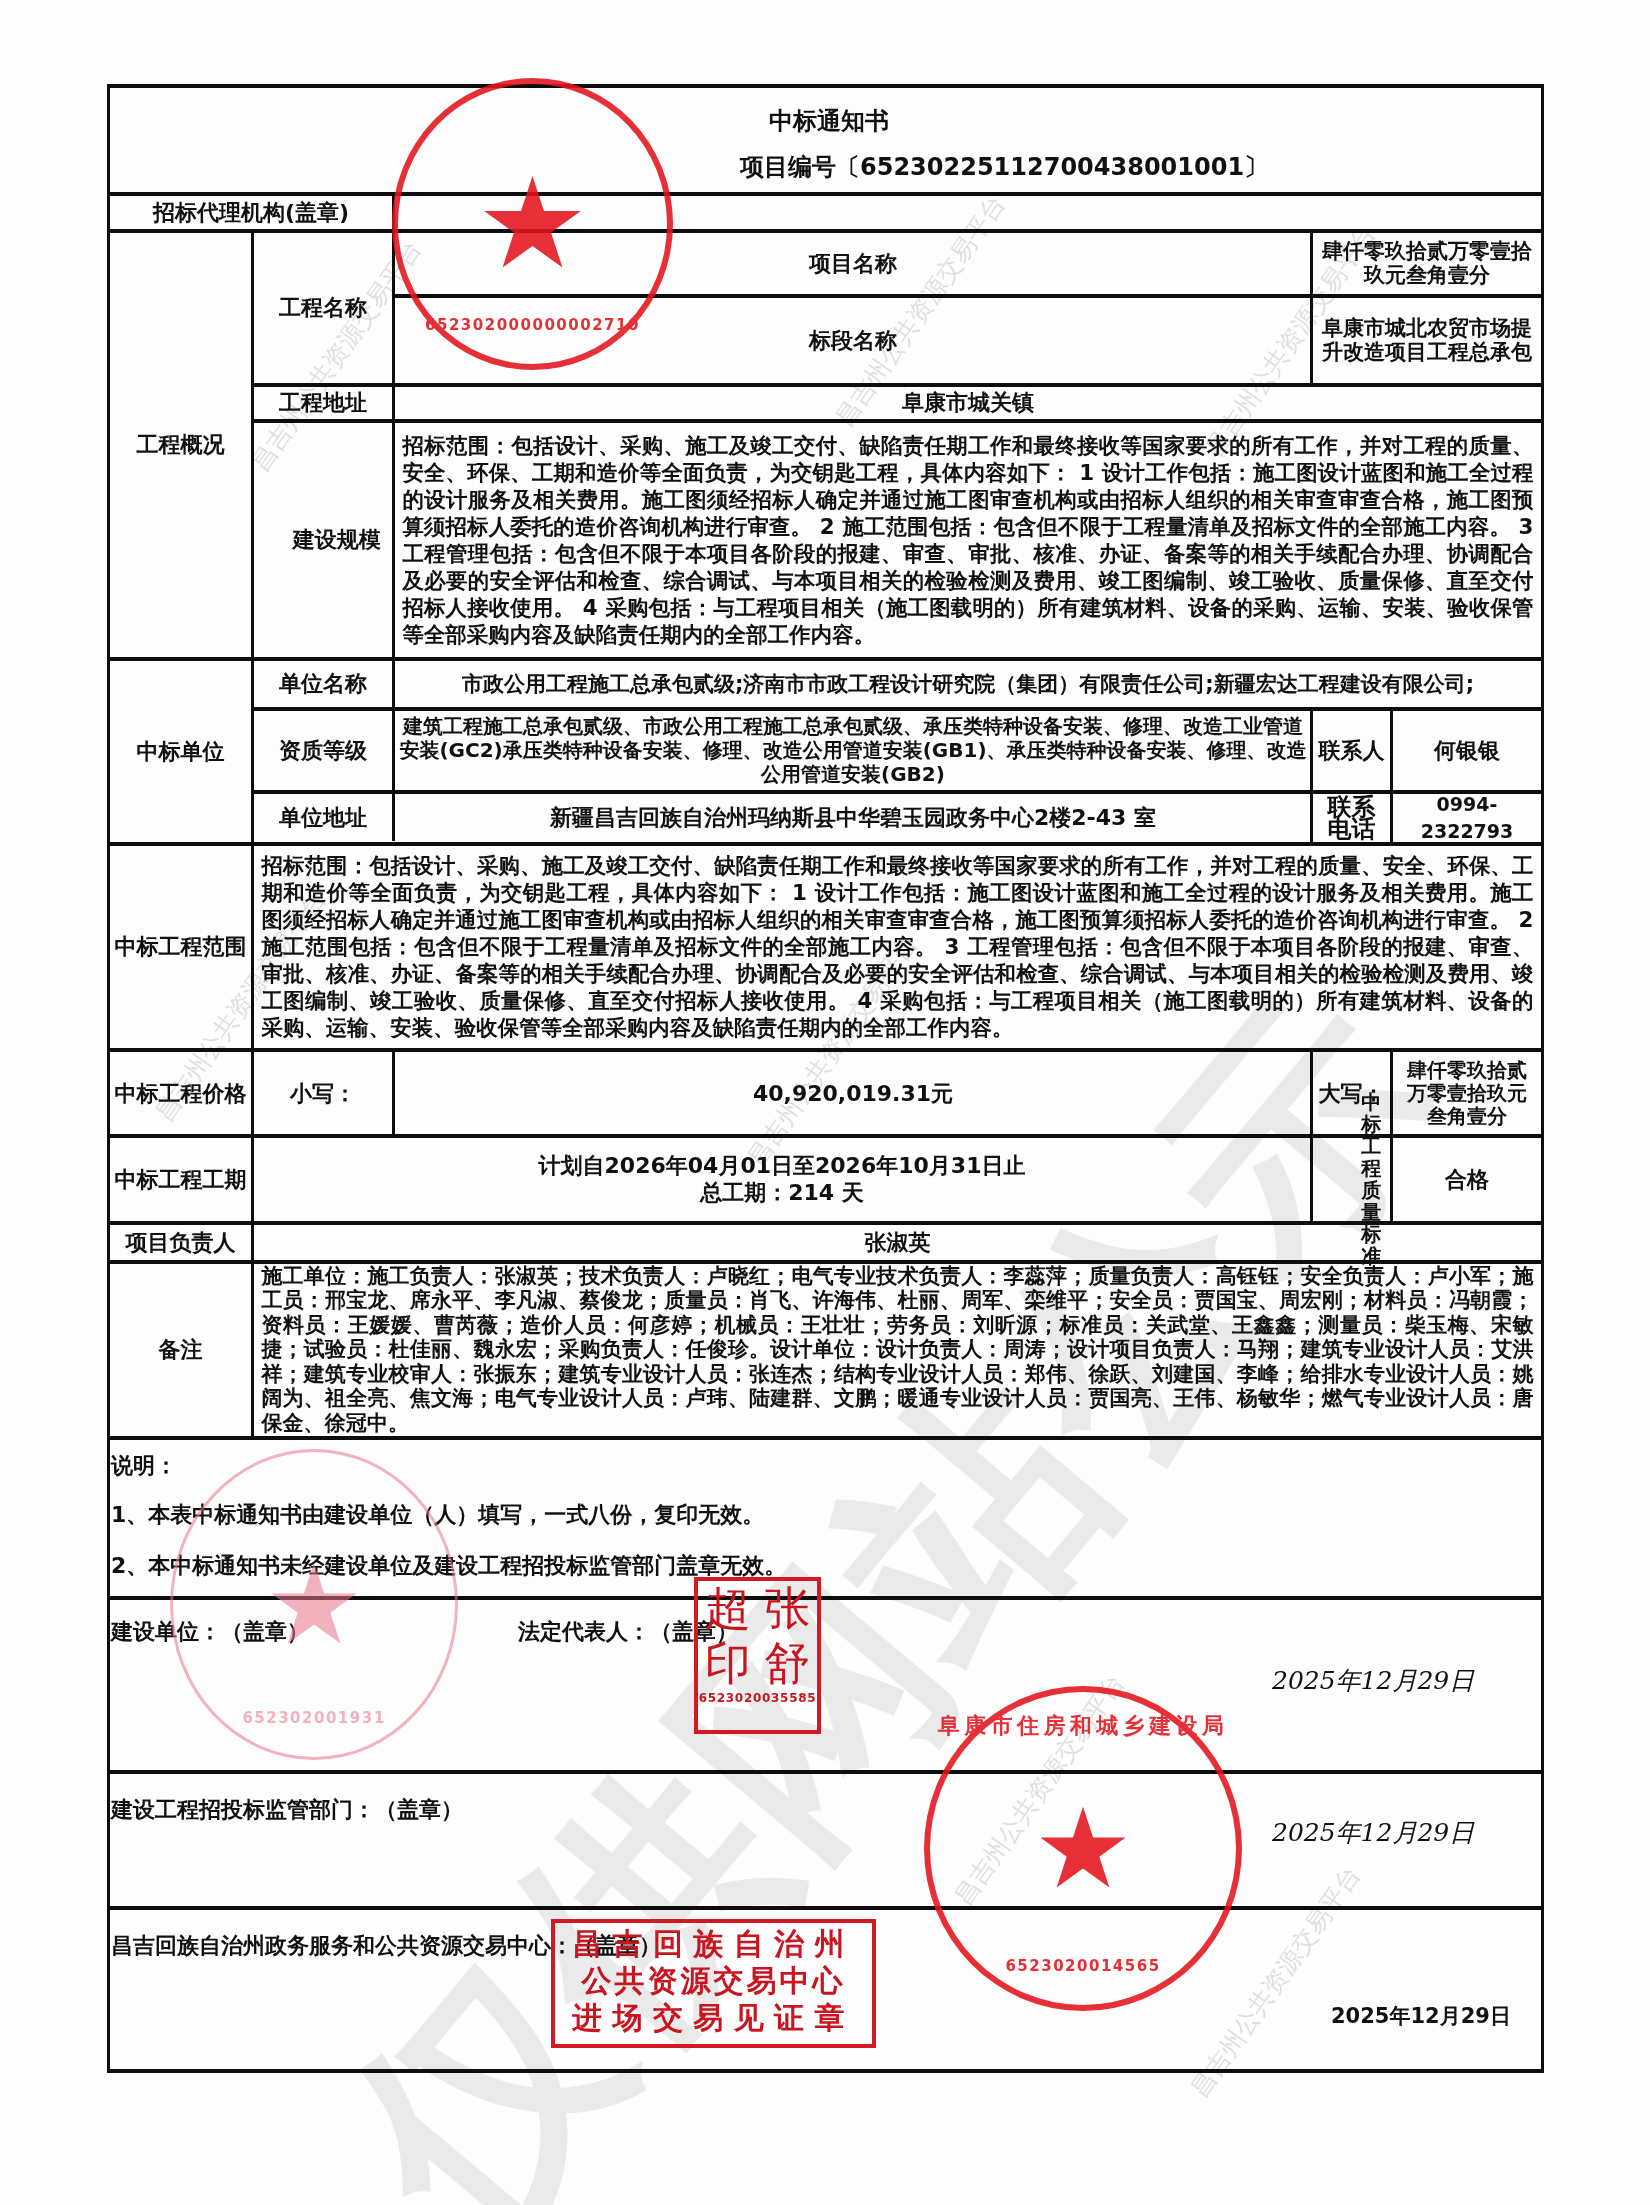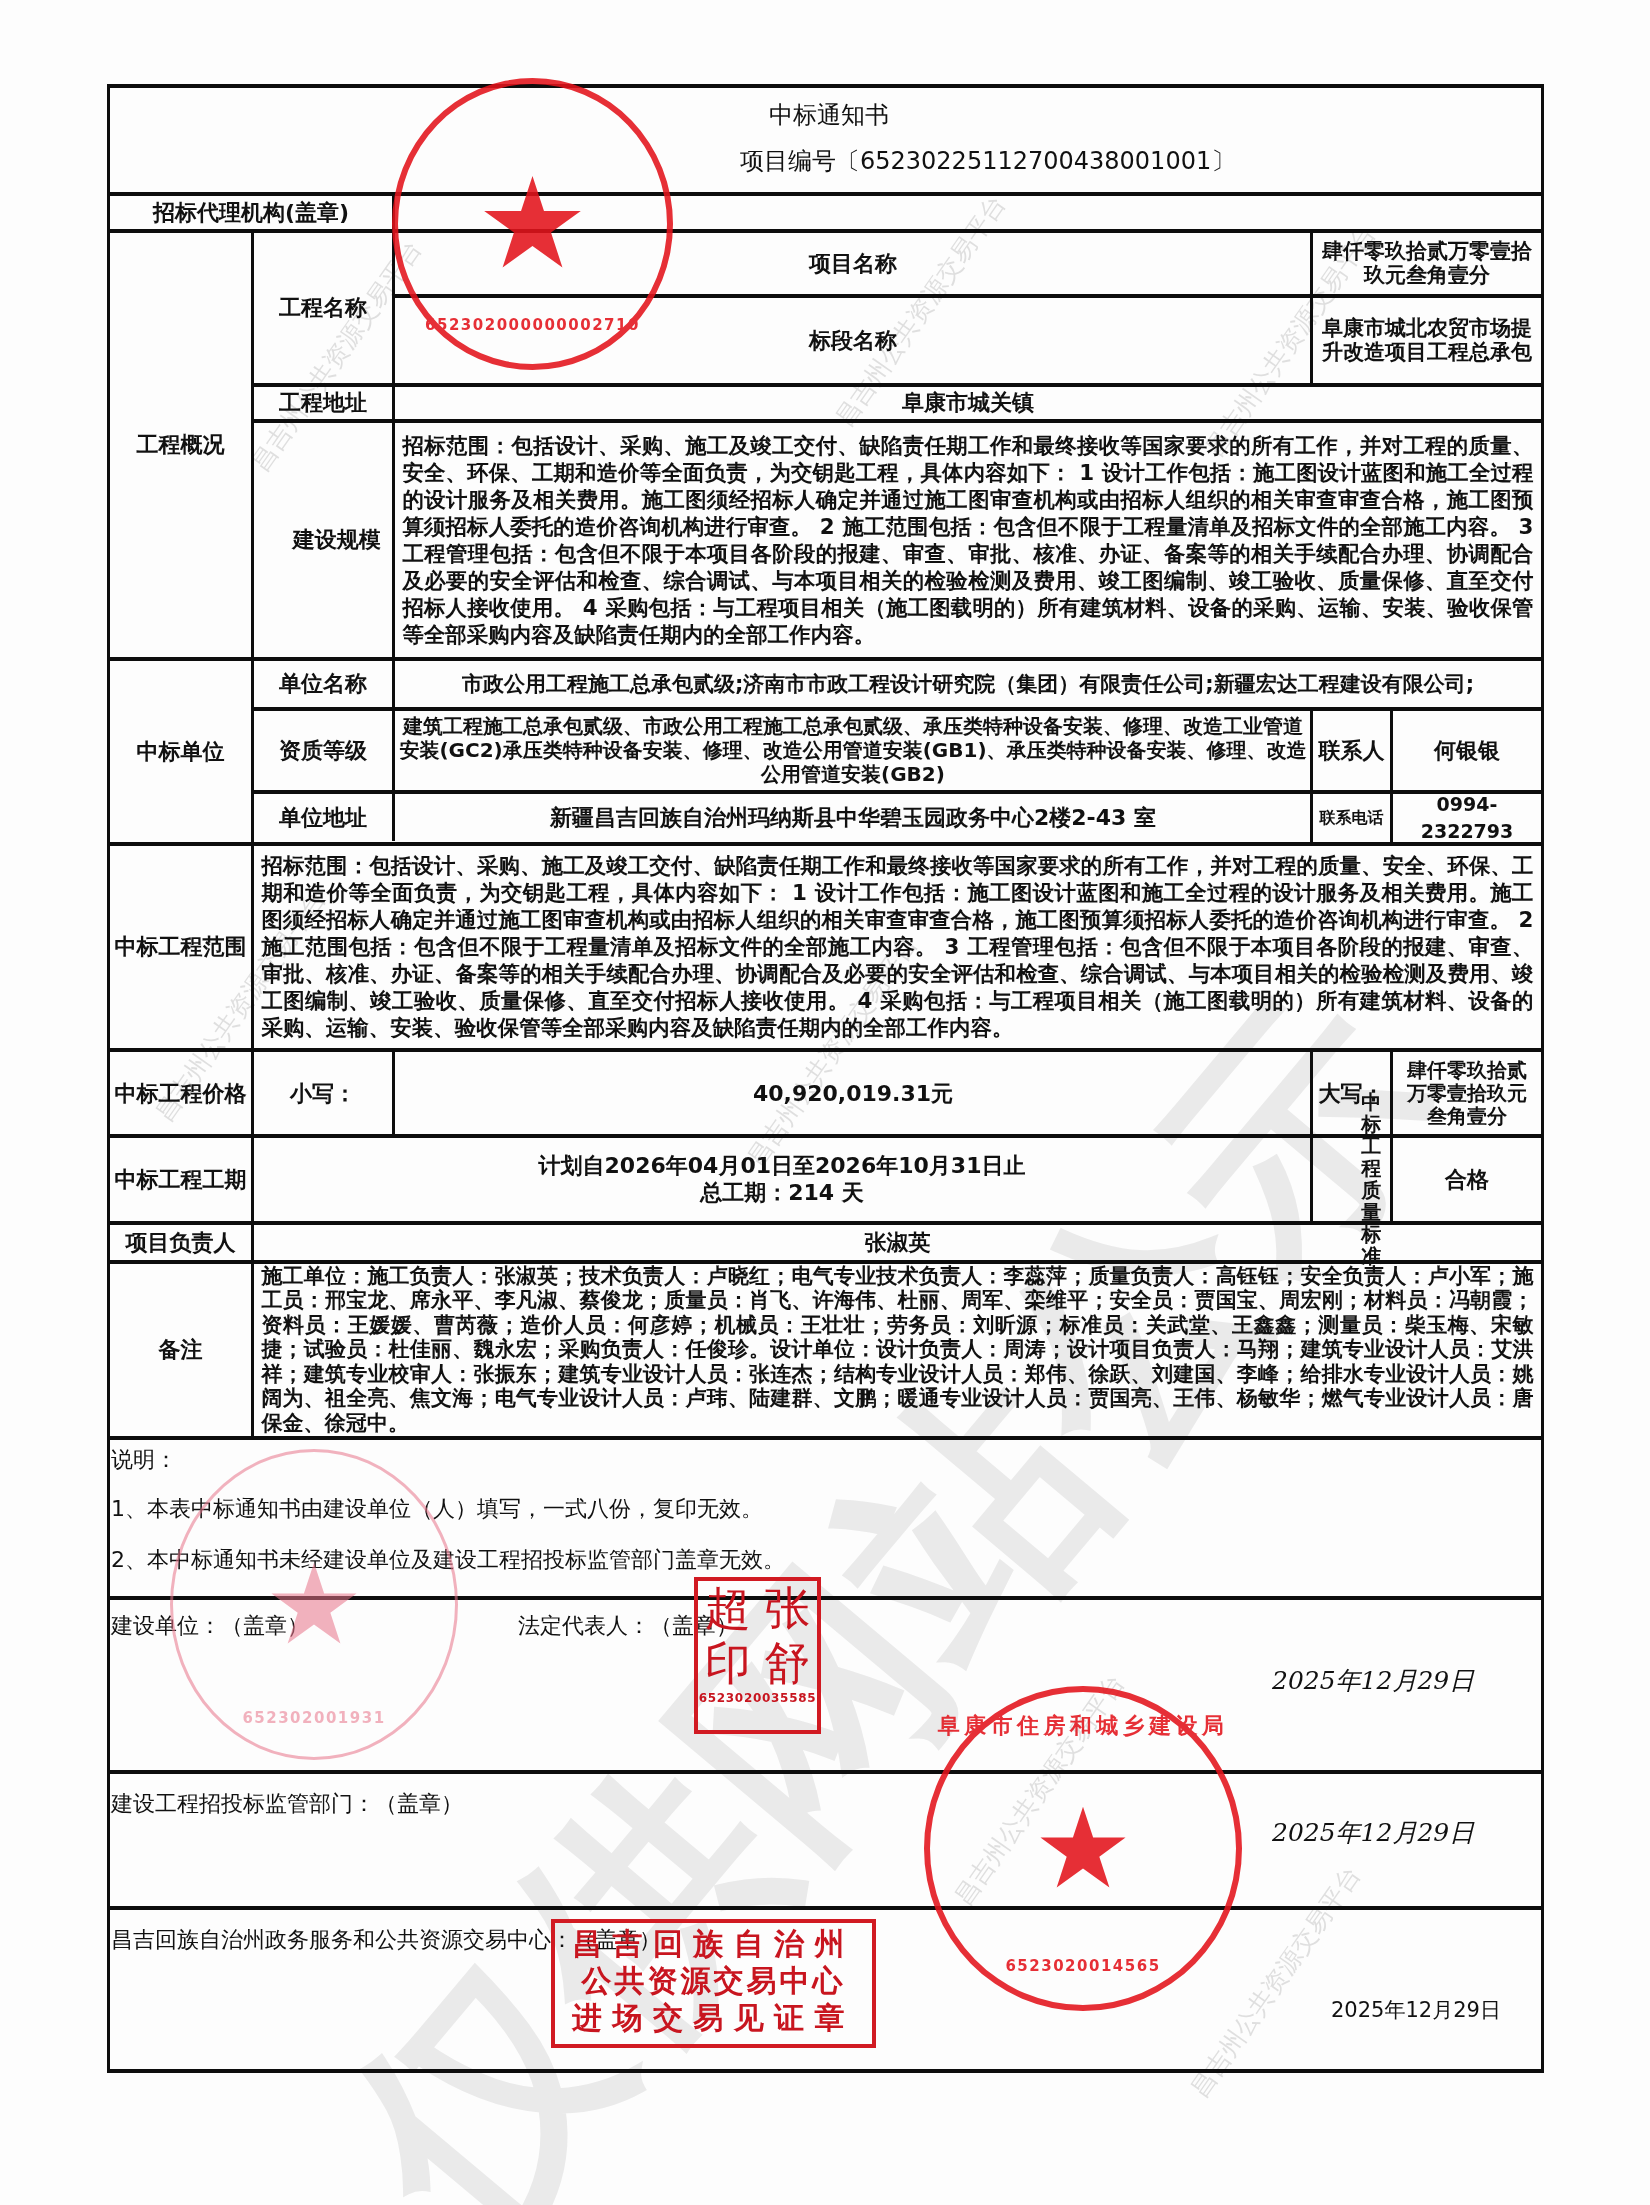--- a/index.html
+++ b/index.html
@@ -17,21 +17,21 @@
   }
   .para {
     position:absolute; box-sizing:border-box;
     font-size:21.4px; line-height:27px; padding:4.4px 7.4px;
     text-align:justify; font-weight:600; letter-spacing:0.1px;
     display:flex; align-items:center;
   }
   .para .inner { width:100%; }
   .hl { position:absolute; height:3.7px; background:#0d0d0d; }
   .vl { position:absolute; width:3px; background:#0d0d0d; }
-  .plain { position:absolute; font-size:22px; line-height:27px; font-weight:400; white-space:nowrap; }
+  .plain { position:absolute; font-size:22px; line-height:27px; font-weight:700; white-space:nowrap;margin-top:6px; }
   .hand { position:absolute; font-family:"DejaVu Serif",serif; font-size:25px; font-style:italic; white-space:nowrap; }
   .stamp-round {
     position:absolute; border-radius:50%; border:6px solid #e3131b;
     box-sizing:border-box; display:flex; align-items:center; justify-content:center;
     color:#e3131b; opacity:0.88;
   }
   .stamp-round .star { font-size:126px; line-height:1; }
   .stamp-round .code { position:absolute; bottom:30px; left:0; right:0; text-align:center; font-size:15px; font-weight:700; letter-spacing:1.5px; }
   .stamp-round .ring { position:absolute; top:19px; left:0; right:0; text-align:center; font-size:22px; font-weight:700; letter-spacing:4.4px; }
   .stamp-sq {
@@ -119,21 +119,21 @@
 
 <div class="cell" style="left:110px; top:660px; width:141px; height:182px;">中标单位</div>
 <div class="cell" style="left:254px; top:660px; width:138px; height:47px;">单位名称</div>
 <div class="cell" style="left:395px; top:660px; width:1146px; height:47px; font-size:21px; line-height:24px;">市政公用工程施工总承包贰级;济南市市政工程设计研究院（集团）有限责任公司;新疆宏达工程建设有限公司;</div>
 <div class="cell" style="left:254px; top:710px; width:138px; height:80px;">资质等级</div>
 <div class="cell" style="left:395px; top:710px; width:916px; height:80px; font-size:20px; line-height:24px;">建筑工程施工总承包贰级、市政公用工程施工总承包贰级、承压类特种设备安装、修理、改造工业管道安装(GC2)承压类特种设备安装、修理、改造公用管道安装(GB1)、承压类特种设备安装、修理、改造公用管道安装(GB2)</div>
 <div class="cell" style="left:1313px; top:710px; width:77px; height:80px;">联系人</div>
 <div class="cell" style="left:1393px; top:710px; width:148px; height:80px;">何银银</div>
 <div class="cell" style="left:254px; top:793px; width:138px; height:49px;">单位地址</div>
 <div class="cell" style="left:395px; top:793px; width:916px; height:49px;">新疆昌吉回族自治州玛纳斯县中华碧玉园政务中心2楼2-43 室</div>
-<div class="cell" style="left:1313px; top:793px; width:77px; height:49px; font-size:16px; line-height:22px;">联系电话</div>
+<div class="cell" style="left:1313px; top:793px; width:77px; height:49px; font-size:24px; line-height:22px;">联系电话</div>
 <div class="cell" style="left:1393px; top:793px; width:148px; height:49px; font-size:19px;">0994-2322793</div>
 
 <div class="cell" style="left:110px; top:845px; width:141px; height:203px;">中标工程范围</div>
 <div class="para" style="left:254px; top:845px; width:1287px; height:203px;">
     <div class="inner">招标范围：包括设计、采购、施工及竣工交付、缺陷责任期工作和最终接收等国家要求的所有工作，并对工程的质量、安全、环保、工期和造价等全面负责，为交钥匙工程，具体内容如下： 1 设计工作包括：施工图设计蓝图和施工全过程的设计服务及相关费用。施工图须经招标人确定并通过施工图审查机构或由招标人组织的相关审查审查合格，施工图预算须招标人委托的造价咨询机构进行审查。 2 施工范围包括：包含但不限于工程量清单及招标文件的全部施工内容。 3 工程管理包括：包含但不限于本项目各阶段的报建、审查、审批、核准、办证、备案等的相关手续配合办理、协调配合及必要的安全评估和检查、综合调试、与本项目相关的检验检测及费用、竣工图编制、竣工验收、质量保修、直至交付招标人接收使用。 4 采购包括：与工程项目相关（施工图载明的）所有建筑材料、设备的采购、运输、安装、验收保管等全部采购内容及缺陷责任期内的全部工作内容。</div>
   </div>
 
 <div class="cell" style="left:110px; top:1051px; width:141px; height:84px;">中标工程价格</div>
 <div class="cell" style="left:254px; top:1051px; width:138px; height:84px;">小写：</div>
 <div class="cell" style="left:395px; top:1051px; width:916px; height:84px;">40,920,019.31元</div>

